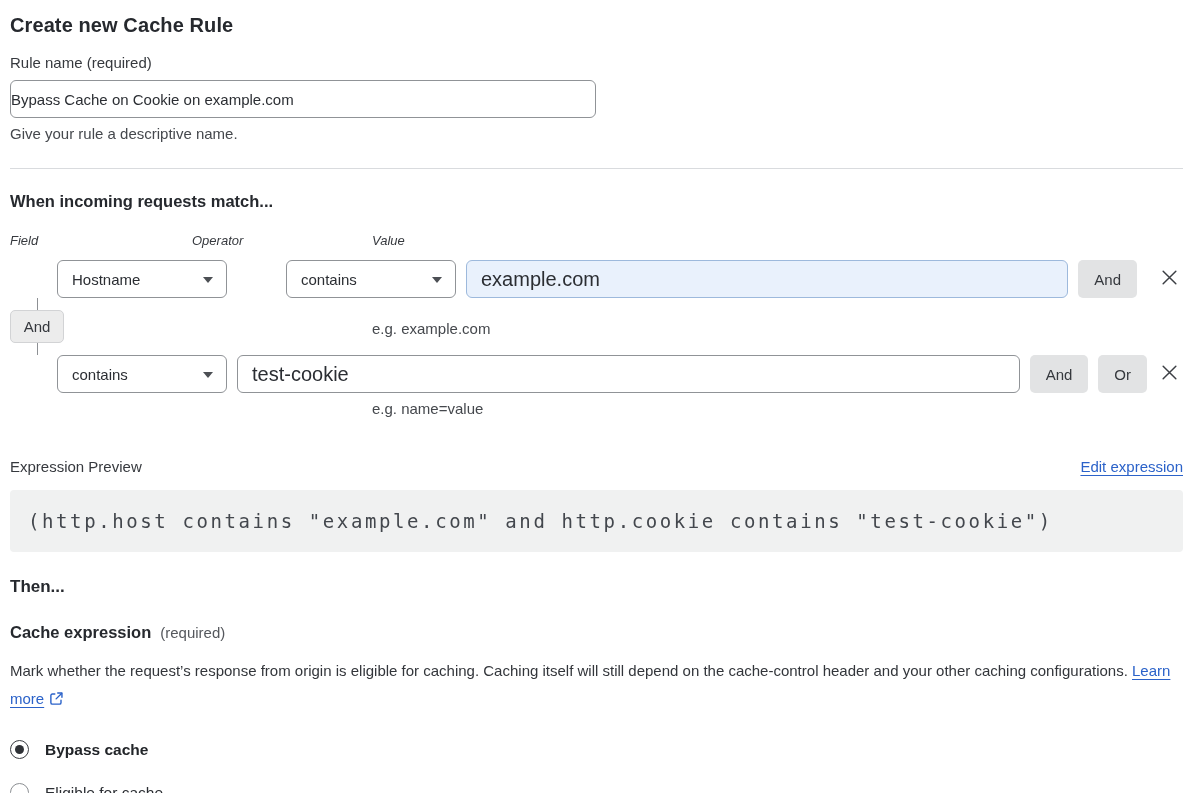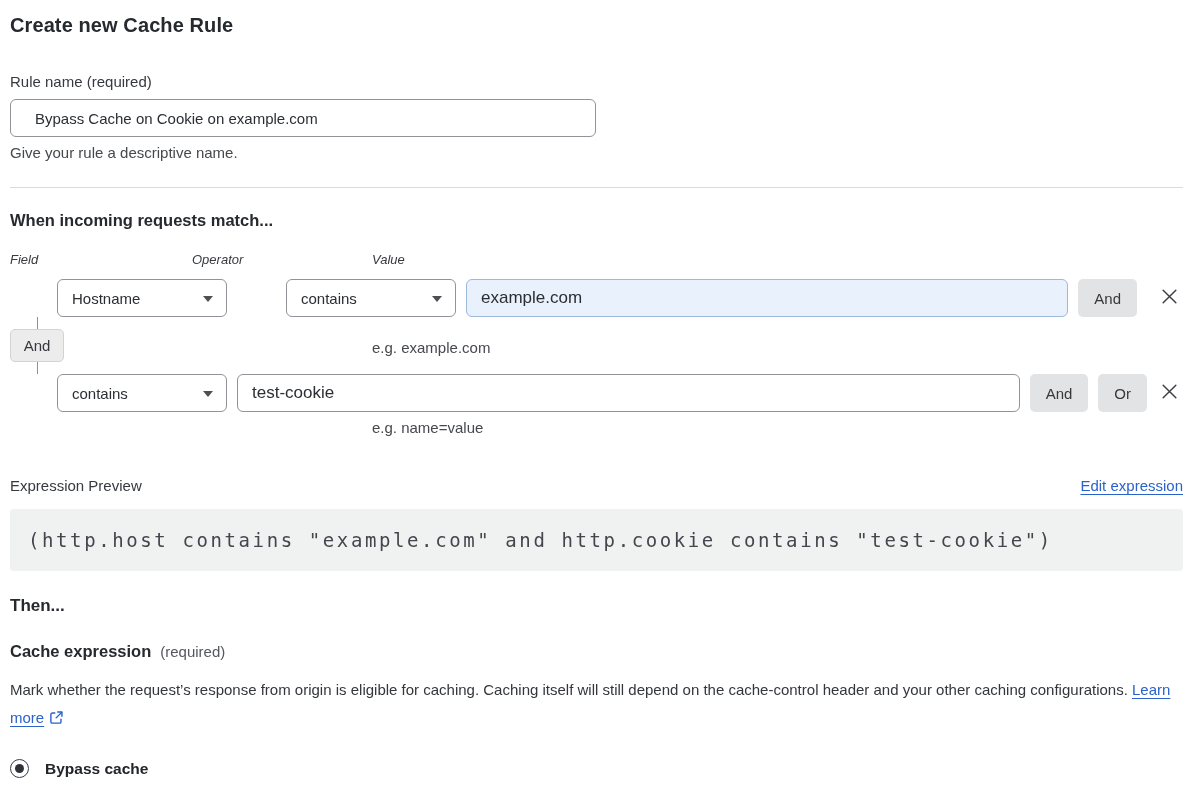--- a/index.html
+++ b/index.html
@@ -13,26 +13,26 @@
   .page { width: 1200px; padding: 10px 17px 20px 10px; }
 
   
   .page-title {
     margin: 3px 0 0 0;
     font-size: 20px; line-height: 25px; font-weight: 700;
     color: #26292e; letter-spacing: 0.1px;
   }
 
   
-  .field-label { margin-top: 35px; font-size: 15px; line-height: 18px; color: #36393e; }
+  .field-label { margin-top: 16px; font-size: 15px; line-height: 18px; color: #36393e; }
   .rule-name-input {
     display: block; margin-top: 8px;
     width: 586px; height: 38px;
     border: 1px solid #909397; border-radius: 6px;
-    padding: 0 24px; font-size: 15px; color: #2b2e33;
+    padding: 0 0; font-size: 15px; color: #2b2e33;
     font-family: "Liberation Sans", "DejaVu Sans", sans-serif;
     background: #ffffff; outline: none;
   }
   .help-text { margin-top: 7px; font-size: 15px; line-height: 18px; color: #45484d; }
 
   .divider { margin-top: 25px; border: 0; border-top: 1px solid #d9dbde; height: 0; }
 
   
   .section-heading {
     margin-top: 22px; font-size: 16.5px; line-height: 20px;
@@ -53,21 +53,21 @@
   .select-box.mr10 { margin-right: 10px; }
   .caret {
     position: absolute; right: 13px; top: 16px;
     width: 0; height: 0;
     border-left: 5px solid transparent; border-right: 5px solid transparent;
     border-top: 6px solid #4c4f54;
   }
   .value-input {
     flex: 1 1 auto; height: 38px; min-width: 0;
     border: 1px solid #909397; border-radius: 6px;
-    padding: 0 14px; font-size: 17px; color: #2b2e33;
+    padding: 0 14px; font-size: 20px; color: #2b2e33;
     font-family: "Liberation Sans", "DejaVu Sans", sans-serif;
     background: #fff; outline: none; margin-right: 10px;
   }
   .value-input.highlight { background: #e9f1fc; border-color: #9db9dc; }
   .logic-btn {
     flex: 0 0 auto; height: 38px; min-width: 48px;
     padding: 0 16px; margin-right: 10px;
     background: #e2e3e4; color: #35383d;
     border: none; border-radius: 5px;
     font-size: 15px; font-family: "Liberation Sans", "DejaVu Sans", sans-serif;

